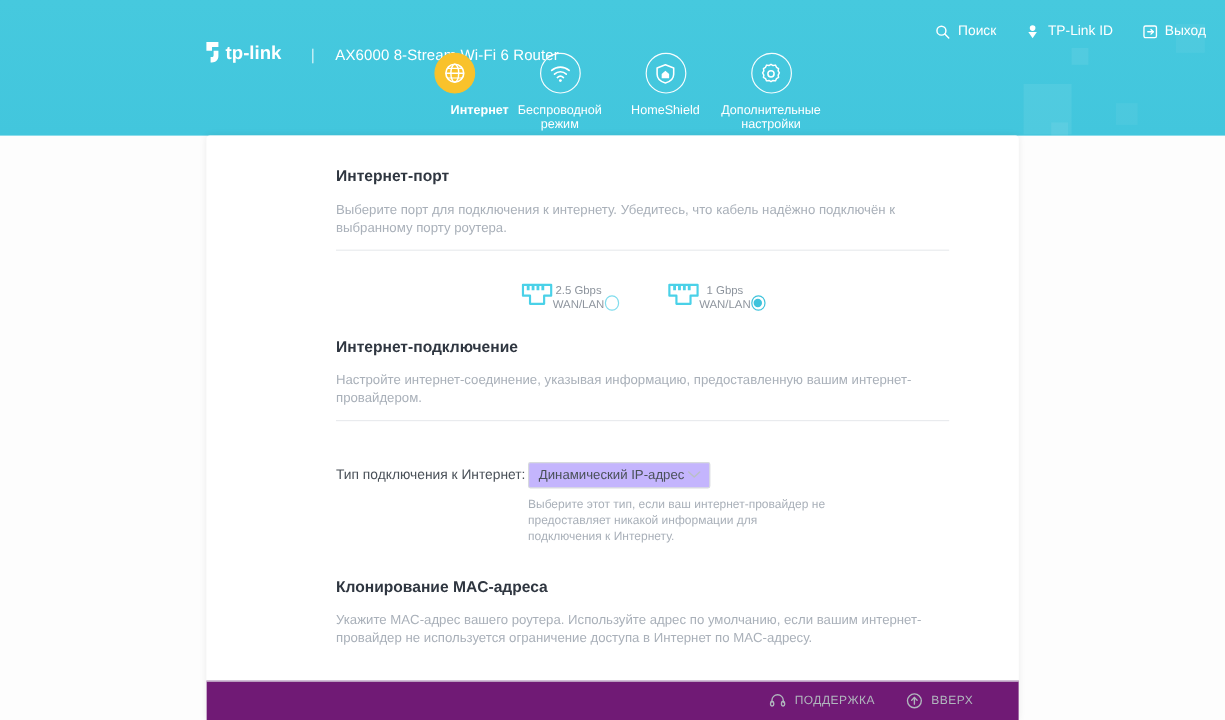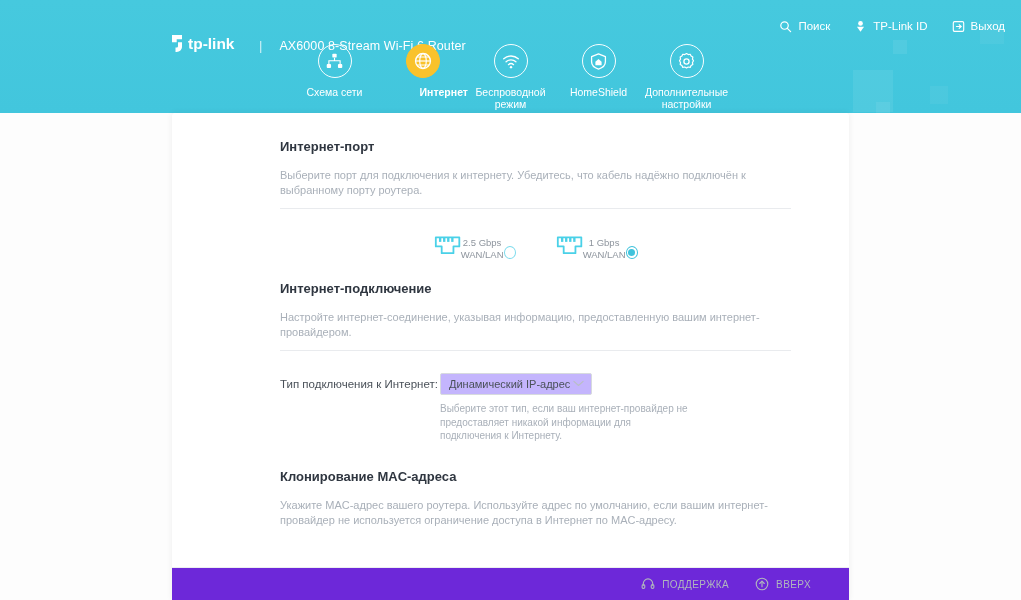--- a/index.html
+++ b/index.html
@@ -128,21 +128,21 @@
   }
   .radio.checked { border-color: #3fc3dc; }
   .radio.checked::after {
     content: ""; width: 7px; height: 7px; border-radius: 50%;
     background: #3fc3dc;
   }
 
   
   .form-row {
     display: flex; align-items: center;
-    margin: 22px 0 0 0;
+    margin: 34px 0 0 0;
   }
   .form-label {
     width: 160px; text-align: right; padding-right: 12px;
     font-size: 11.5px; color: #4a5159; white-space: nowrap;
   }
   .select {
     position: relative;
     width: 152px; height: 22px;
     border: 1px solid #d7dade; border-radius: 2px;
     background: #c4b5fd;
@@ -160,21 +160,21 @@
     margin: 7px 0 0 160px;
     font-size: 10px; color: #a9b0b9; line-height: 13.5px;
     max-width: 248px;
   }
 
   
   .card-footer {
     position: absolute; bottom: 0; left: 0;
     width: 677px; height: 33px;
     border-top: 1px solid #eceef0;
-    background: #6d28d9;
+    background: #701a75;
     display: flex; align-items: center; justify-content: flex-end;
     padding-right: 38px; gap: 26px;
   }
   .foot-item {
     display: flex; align-items: center; gap: 7px;
     font-size: 10px; color: #b0b6bd; letter-spacing: .4px;
     cursor: pointer;
   }
 </style>
 </head>
@@ -216,31 +216,20 @@
         <rect x="1.6" y="2" width="12.8" height="12" rx="1.6" fill="none" stroke="#ffffff" stroke-width="1.4"></rect>
         <line x1="5.5" y1="8" x2="11" y2="8" stroke="#ffffff" stroke-width="1.4" stroke-linecap="round"></line>
         <polyline points="8.8,5.6 11.2,8 8.8,10.4" fill="none" stroke="#ffffff" stroke-width="1.4" stroke-linecap="round" stroke-linejoin="round"></polyline>
       </svg>
       <span>Выход</span>
     </div>
   </div>
 
   <div class="tabs">
 
-    <div class="tab">
-      <div class="tab-circle">
-        <svg width="19" height="19" viewBox="0 0 22 22">
-          <rect x="8.5" y="2" width="5" height="4.4" rx="1" fill="#ffffff"></rect>
-          <rect x="2" y="14" width="5" height="4.4" rx="1" fill="#ffffff"></rect>
-          <rect x="15" y="14" width="5" height="4.4" rx="1" fill="#ffffff"></rect>
-          <path d="M11 6.6 v3.6 M4.5 14 v-3.8 h13 v3.8" fill="none" stroke="#ffffff" stroke-width="1.3"></path>
-        </svg>
-      </div>
-      <div class="tab-label">Схема сети</div>
-    </div>
 
     <div class="tab active">
       <div class="tab-circle">
         <svg width="20" height="20" viewBox="0 0 22 22">
           <circle cx="11" cy="11" r="8.2" fill="none" stroke="#ffffff" stroke-width="1.5"></circle>
           <ellipse cx="11" cy="11" rx="3.6" ry="8.2" fill="none" stroke="#ffffff" stroke-width="1.3"></ellipse>
           <line x1="2.8" y1="11" x2="19.2" y2="11" stroke="#ffffff" stroke-width="1.3"></line>
           <line x1="4" y1="6.6" x2="18" y2="6.6" stroke="#ffffff" stroke-width="1.1"></line>
           <line x1="4" y1="15.4" x2="18" y2="15.4" stroke="#ffffff" stroke-width="1.1"></line>
         </svg>

